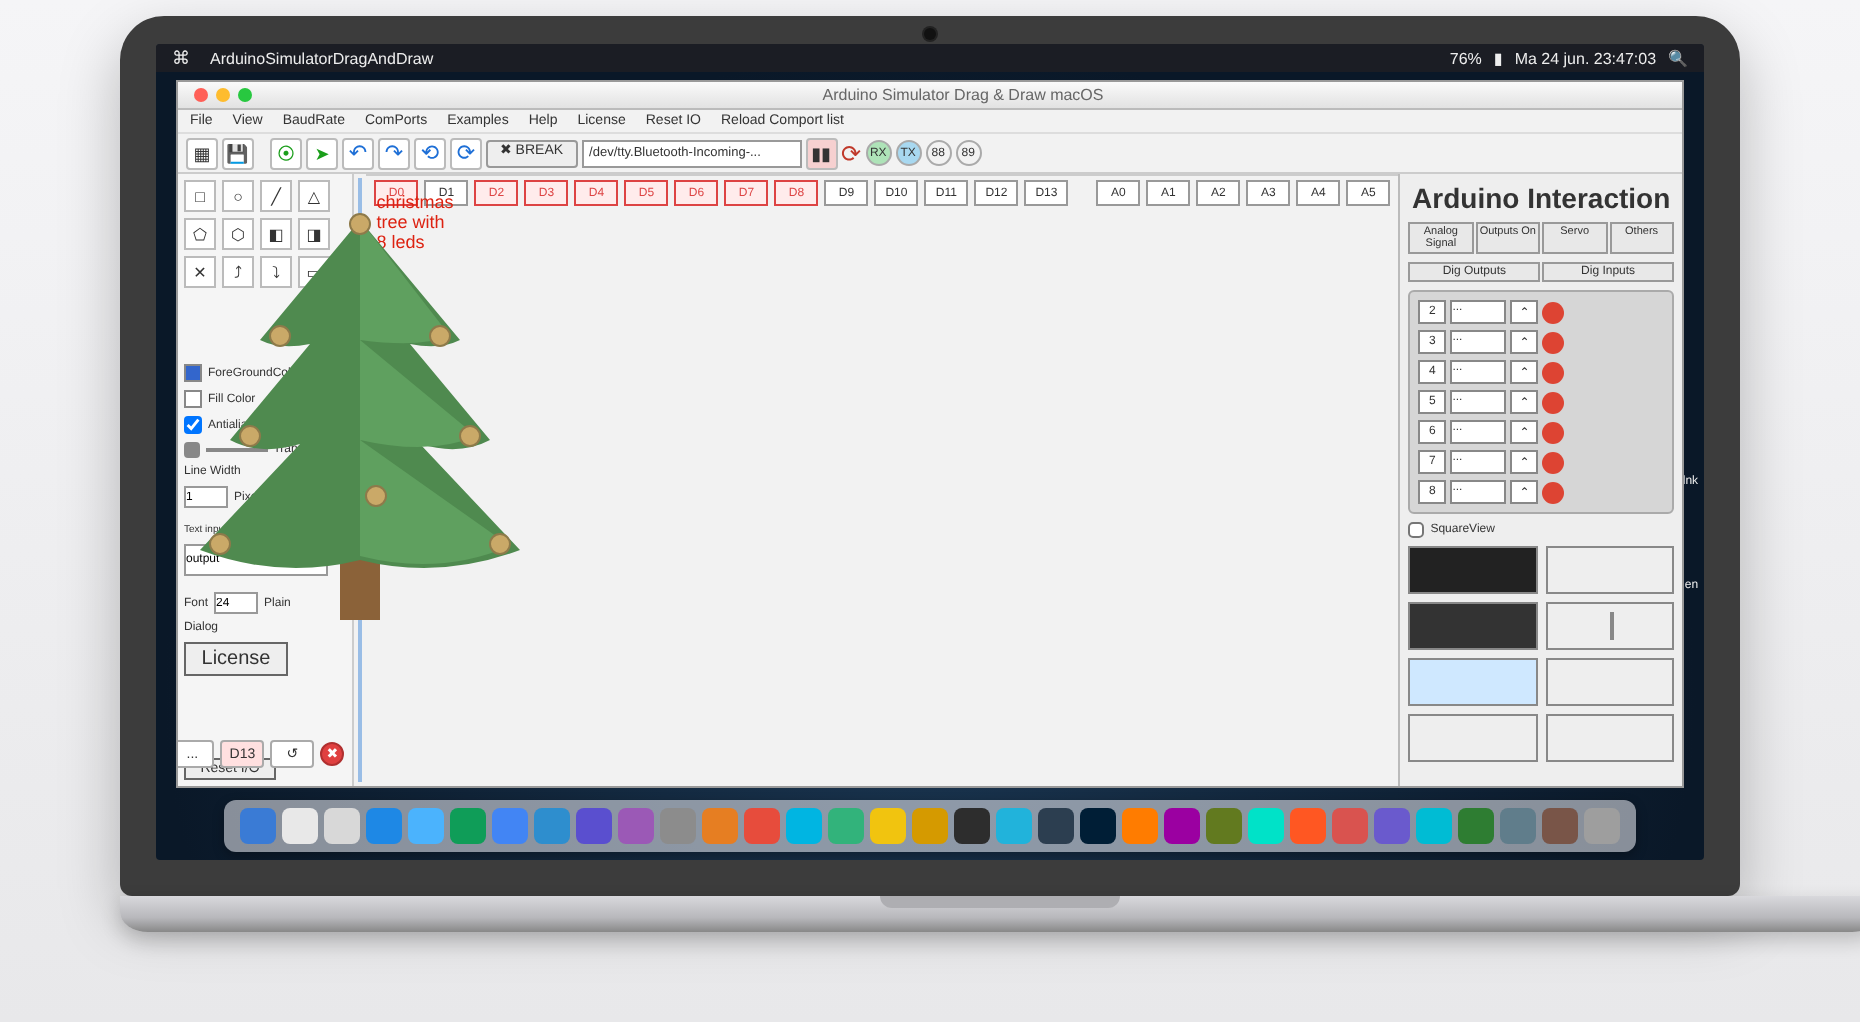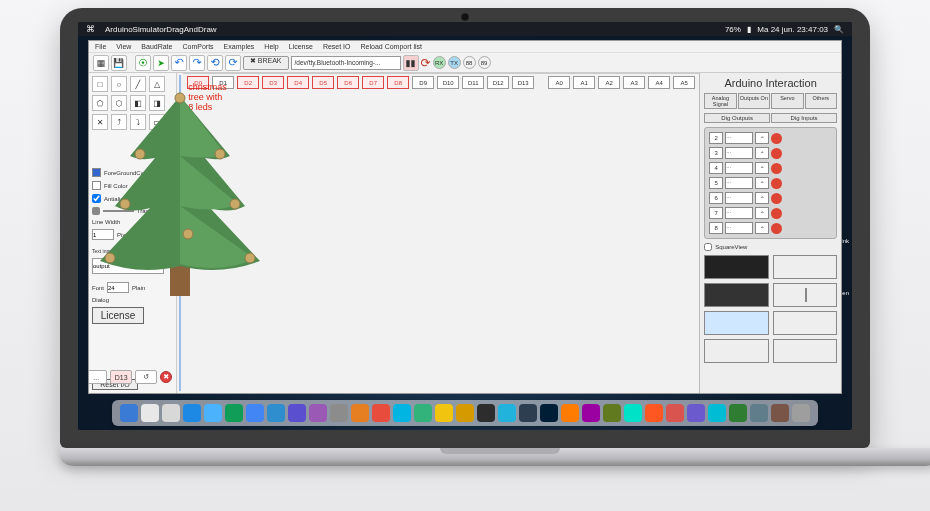--- a/index.html
+++ b/index.html
@@ -124,21 +124,21 @@
   .pin-row {
     height:18px; display:flex; gap:3px; padding:2px 4px; align-items:center;
     border-top:1px solid #ccc; overflow:hidden;
   }
   .pin { width:22px; height:13px; border:1px solid #999; background:#fff;
     font-size:6px; display:flex; align-items:center; justify-content:center; }
   .pin.led { border-color:#d44; color:#d44; background:#ffecec; }
   
   .right-panel { width:148px; background:#eee; border-left:1px solid #bbb;
     padding:4px; display:flex; flex-direction:column; gap:4px; overflow:hidden; }
-  .panel-title { font-size:11px; color:#333; font-weight:normal; text-align:center; }
+  .panel-title { font-size:14px; color:#333; font-weight:bold; text-align:center; }
   .tab-row { display:flex; gap:1px; }
   .tab { flex:1; border:1px solid #999; background:#e8e8e8; font-size:5.5px; text-align:center; padding:1px; }
   .tab.sub { font-size:6px; }
   .io-list { background:#d6d6d6; border:1px solid #aaa; border-radius:3px; padding:4px; display:flex; flex-direction:column; gap:3px; }
   .io-row { display:flex; gap:2px; align-items:center; }
   .io-num { width:14px; height:12px; border:1px solid #888; background:#fff; font-size:6px; display:flex; align-items:center; justify-content:center; }
   .io-sel { width:28px; height:12px; border:1px solid #888; background:#fff; font-size:6px; }
   .io-led { width:11px; height:11px; border-radius:50%; background:#d43; }
   .module-grid { display:grid; grid-template-columns:1fr 1fr; gap:4px; }
   .module { height:24px; border:1px solid #888; background:#eee; font-size:5px; display:flex; align-items:center; justify-content:center; position:relative; }
@@ -192,20 +192,28 @@
       <div class="desk-icon" style="top:188px">
         <div class="ic" style="background:#fff"></div>
         <div>ArduinoSimulator.lnk</div>
       </div>
       <div class="desk-icon" style="top:240px">
         <div class="ic" style="background:#4aa3df"></div>
         <div>Schermafbeeldingen</div>
       </div>
 
       <div class="app-window">
+        <div class="app-titlebar">
+          <div class="traffic">
+            <div class="dot" style="background:#ff5f57"></div>
+            <div class="dot" style="background:#febc2e"></div>
+            <div class="dot" style="background:#28c840"></div>
+          </div>
+          <div class="app-title">Arduino Simulator Drag &amp; Draw macOS</div>
+        </div>
 
         <div class="app-menu">
           <span>File</span>
           <span>View</span>
           <span>BaudRate</span>
           <span>ComPorts</span>
           <span>Examples</span>
           <span>Help</span>
           <span>License</span>
           <span>Reset IO</span>

